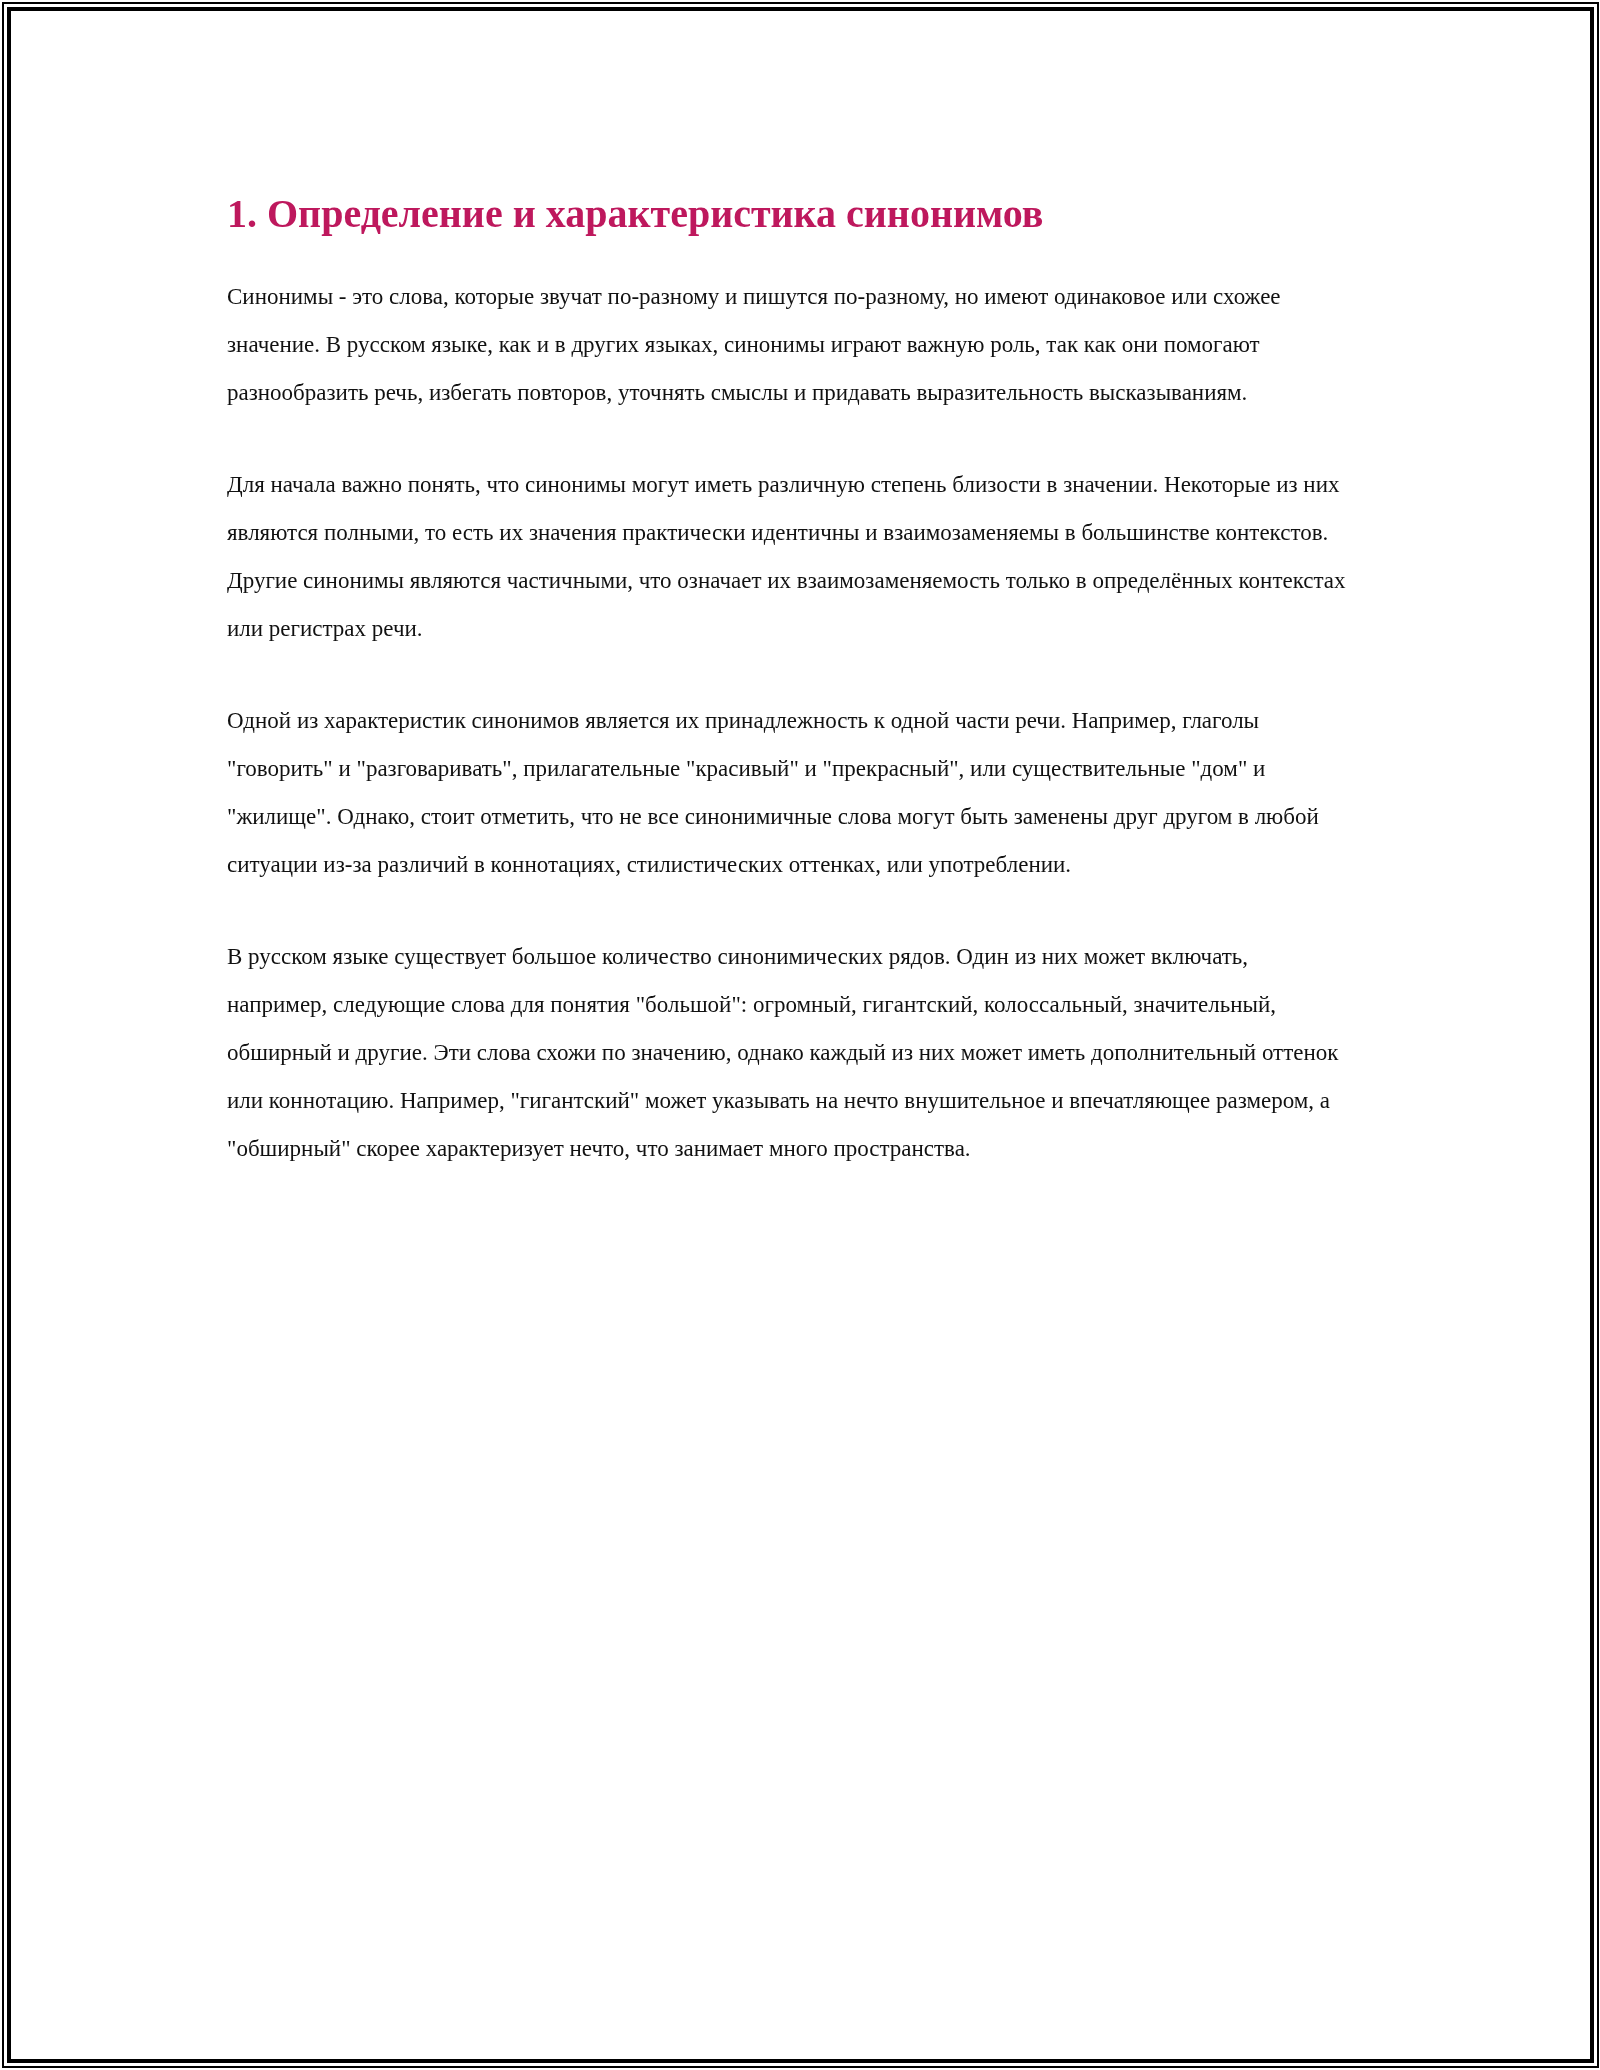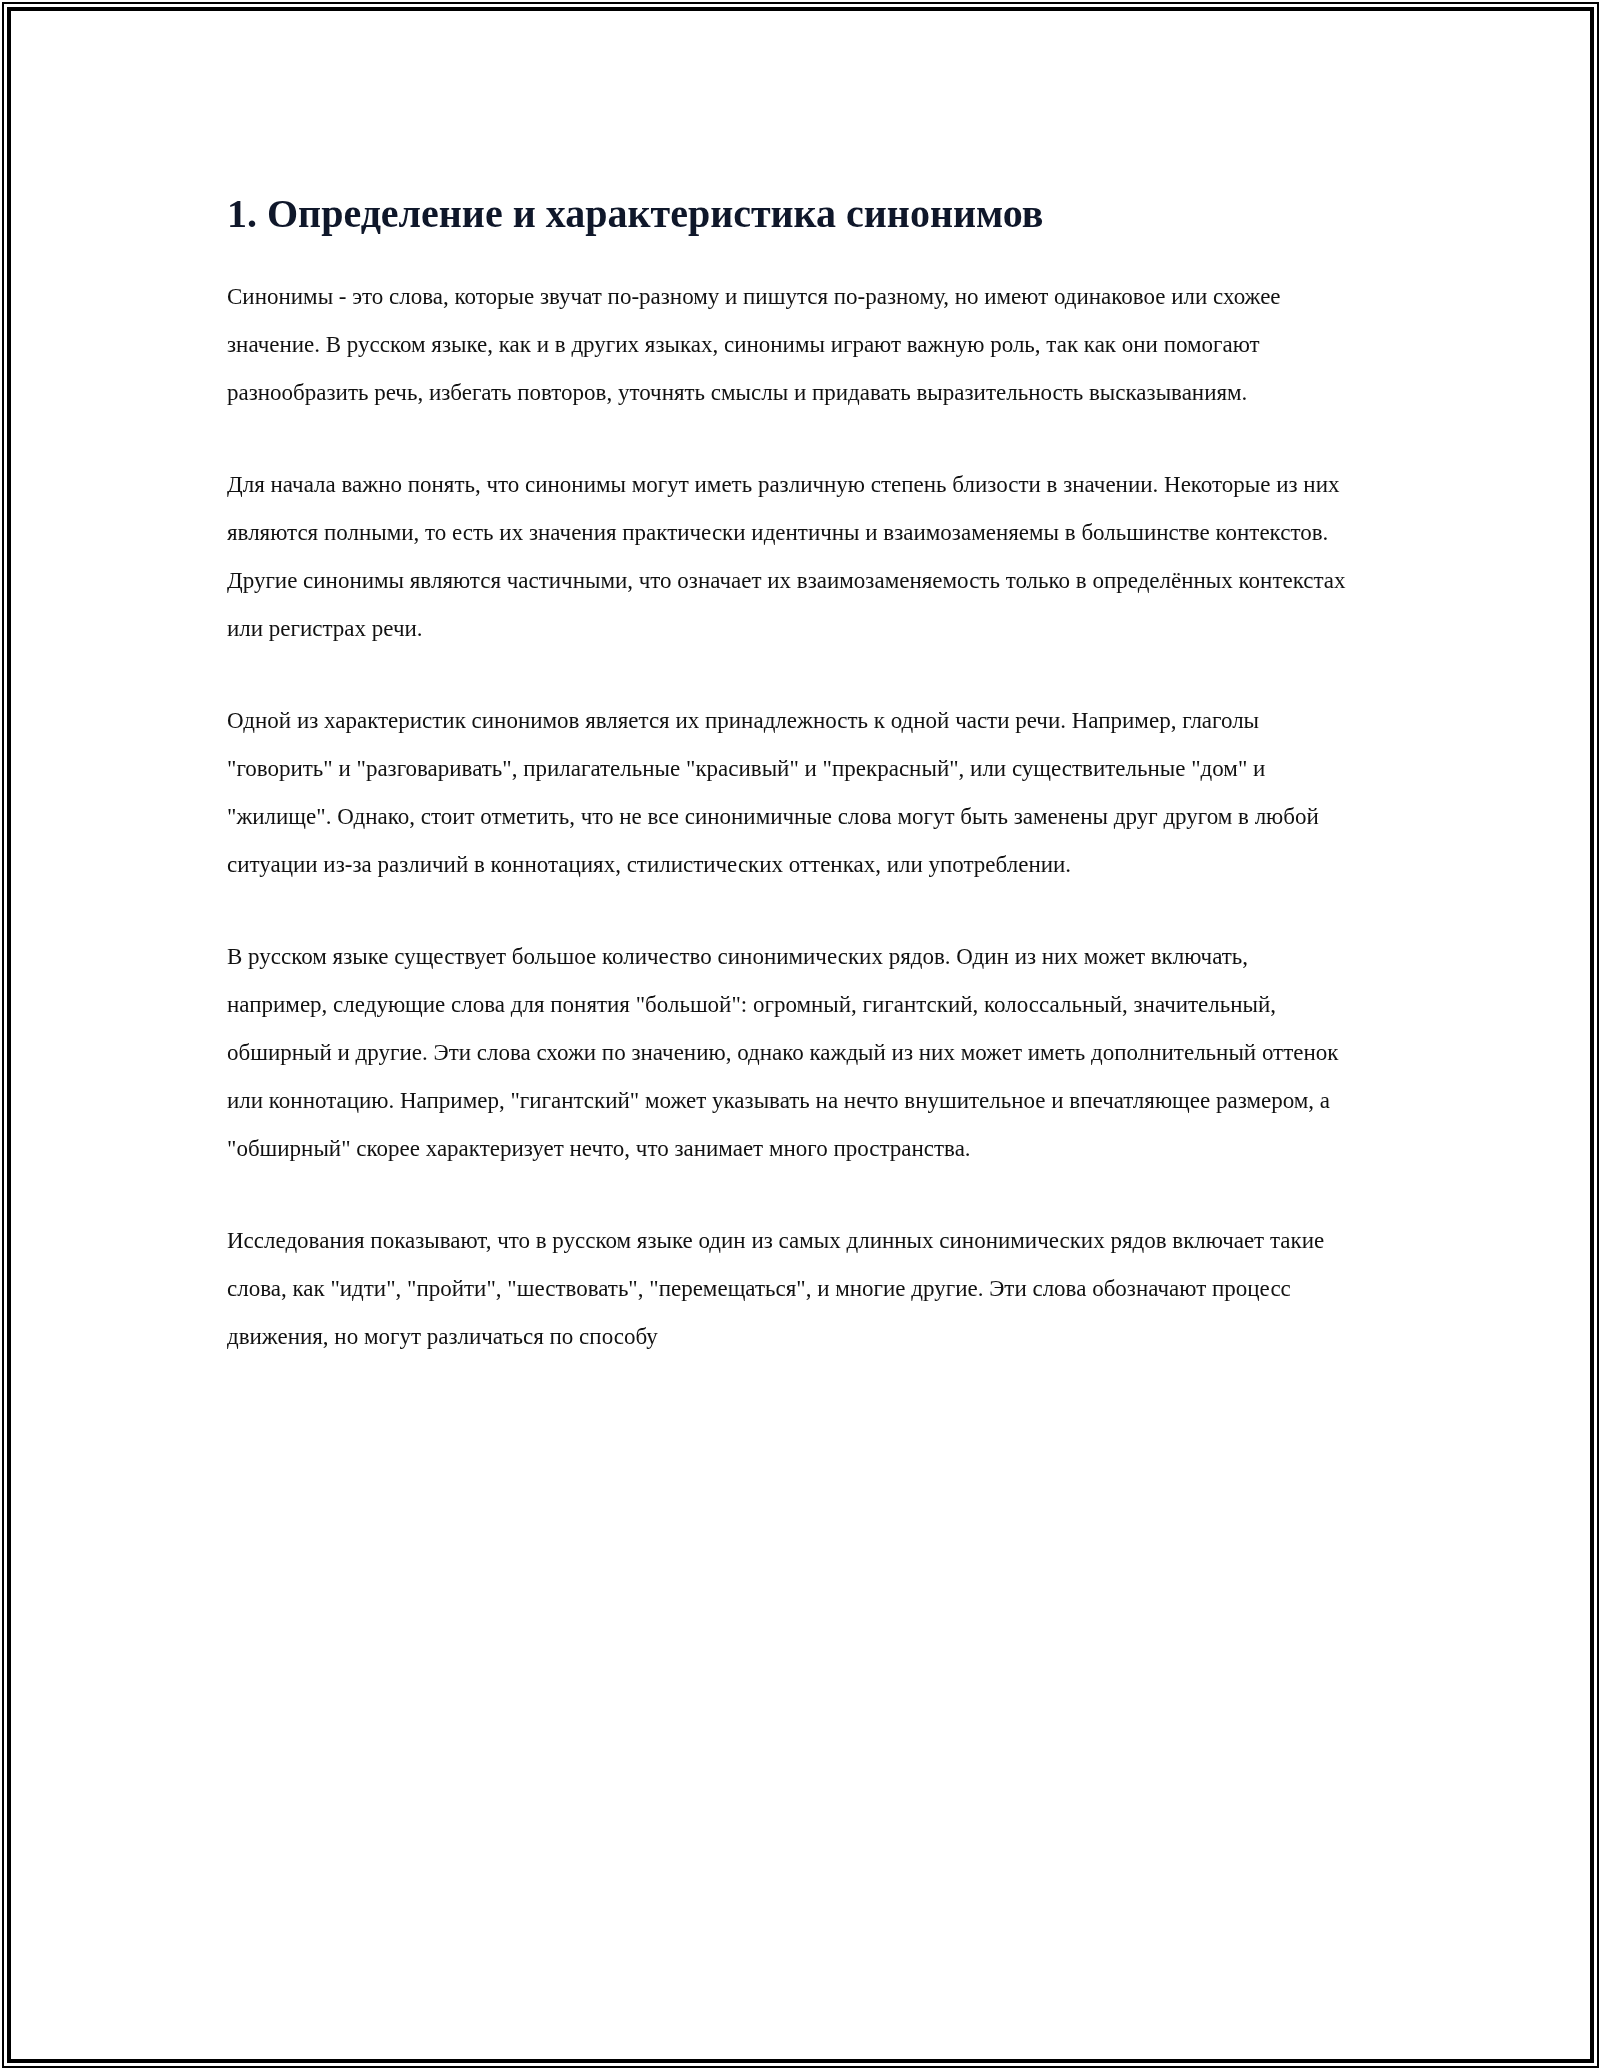--- a/index.html
+++ b/index.html
@@ -31,21 +31,21 @@
     position: absolute;
     left: 227px;
     top: 0;
     width: 1125px;
     padding-top: 190px;
   }
   .doc-heading {
     font-family: "Liberation Serif", serif;
     font-size: 40px;
     font-weight: bold;
-    color: #0f172a;
+    color: #be185d;
     line-height: 48px;
     margin: 0 0 35px 0;
     letter-spacing: 0;
   }
   .doc-paragraph {
     font-family: "Liberation Serif", serif;
     font-size: 23px;
     color: #111111;
     line-height: 48px;
     margin: 0 0 44px 0;
@@ -63,15 +63,14 @@
     <h1 class="doc-heading">1. Определение и характеристика синонимов</h1>
 
     <p class="doc-paragraph">Синонимы - это слова, которые звучат по-разному и пишутся по-разному, но имеют одинаковое или схожее значение. В русском языке, как и в других языках, синонимы играют важную роль, так как они помогают разнообразить речь, избегать повторов, уточнять смыслы и придавать выразительность высказываниям.</p>
 
     <p class="doc-paragraph">Для начала важно понять, что синонимы могут иметь различную степень близости в значении. Некоторые из них являются полными, то есть их значения практически идентичны и взаимозаменяемы в большинстве контекстов. Другие синонимы являются частичными, что означает их взаимозаменяемость только в определённых контекстах или регистрах речи.</p>
 
     <p class="doc-paragraph">Одной из характеристик синонимов является их принадлежность к одной части речи. Например, глаголы "говорить" и "разговаривать", прилагательные "красивый" и "прекрасный", или существительные "дом" и "жилище". Однако, стоит отметить, что не все синонимичные слова могут быть заменены друг другом в любой ситуации из-за различий в коннотациях, стилистических оттенках, или употреблении.</p>
 
     <p class="doc-paragraph">В русском языке существует большое количество синонимических рядов. Один из них может включать, например, следующие слова для понятия "большой": огромный, гигантский, колоссальный, значительный, обширный и другие. Эти слова схожи по значению, однако каждый из них может иметь дополнительный оттенок или коннотацию. Например, "гигантский" может указывать на нечто внушительное и впечатляющее размером, а "обширный" скорее характеризует нечто, что занимает много пространства.</p>
 
-    <p class="doc-paragraph">Исследования показывают, что в русском языке один из самых длинных синонимических рядов включает такие слова, как "идти", "пройти", "шествовать", "перемещаться", и многие другие. Эти слова обозначают процесс движения, но могут различаться по способу</p>
   </div>
 </div>
 
 </body></html>

